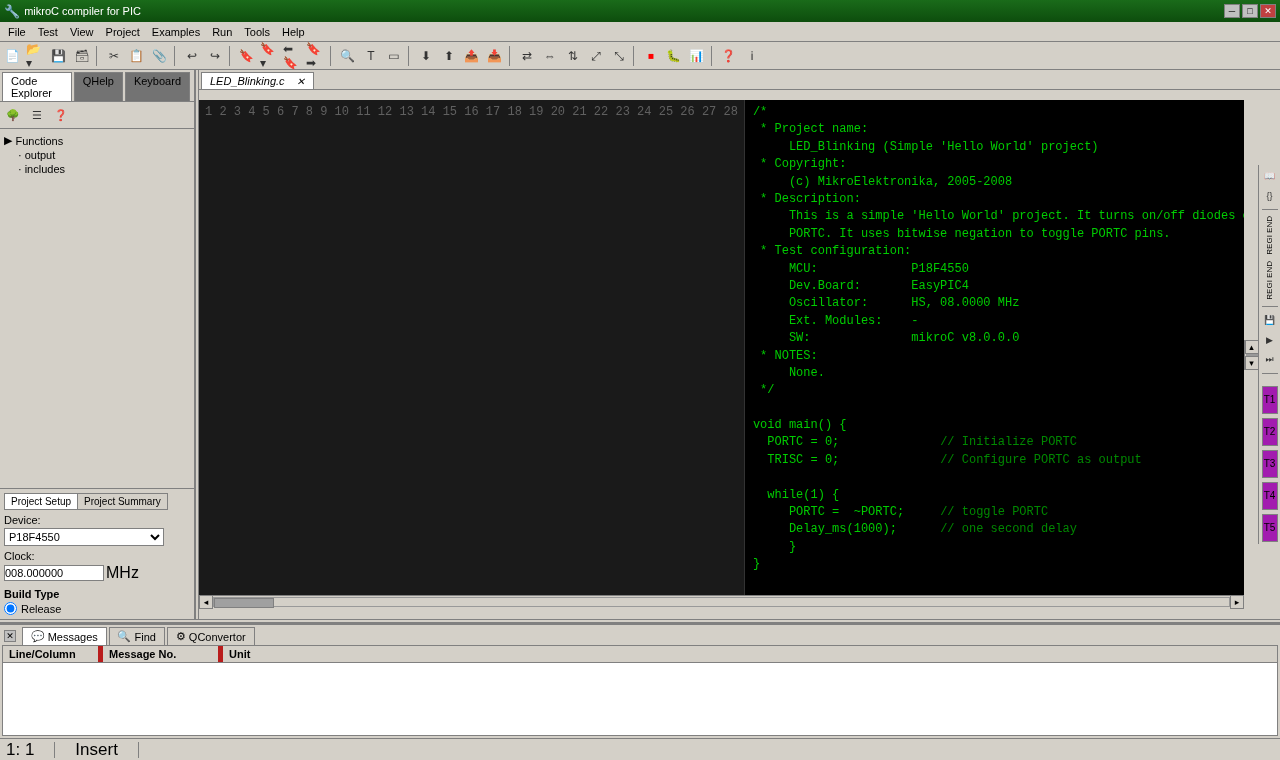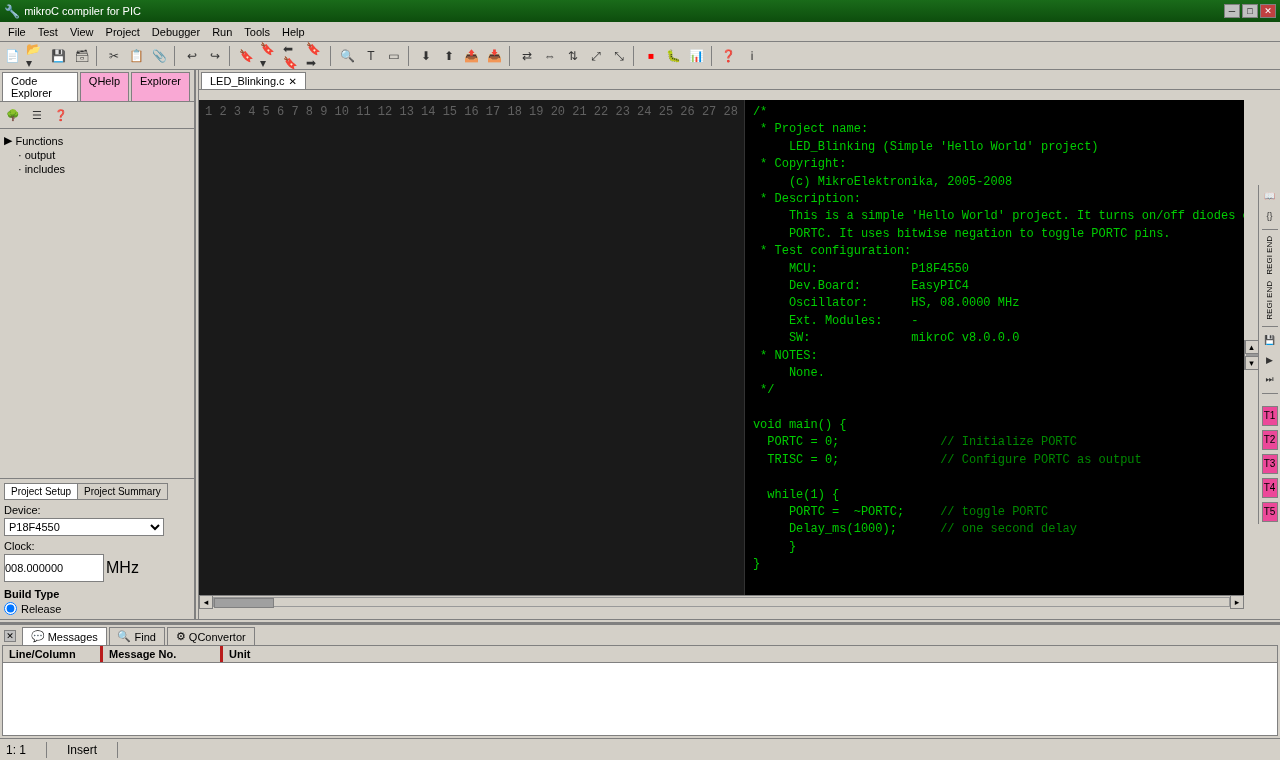--- a/index.html
+++ b/index.html
@@ -82,21 +82,21 @@
       display: flex;
       background: #d4d0c8;
       border-bottom: 1px solid #808080;
       padding: 2px 2px 0;
     }
     .left-tab {
       padding: 2px 8px;
       font-size: 11px;
       border: 1px solid #808080;
       border-bottom: none;
-      background: #f9a8d4;
+      background: #737373;
       cursor: pointer;
       margin-right: 2px;
     }
     .left-tab.active { background: #ffffff; }
 
     
     #left-toolbar {
       display: flex;
       align-items: center;
       padding: 2px;
@@ -133,21 +133,21 @@
     }
     .proj-tab.active { background: #ffffff; }
     .proj-tab + .proj-tab { border-left: none; }
 
     .field-label { color: #000; margin-top: 4px; margin-bottom: 2px; }
     .field-select {
       width: 160px; height: 18px; font-size: 11px;
       border: 1px solid #808080; background: white;
     }
     .field-input-row { display: flex; align-items: center; gap: 2px; margin-top: 2px; }
-    .field-input { width: 100px; height: 28px; font-size: 11px; border: 1px solid #808080; background: white; }
+    .field-input { width: 100px; height: 16px; font-size: 11px; border: 1px solid #808080; background: white; }
     .field-unit { font-size: 16px; }
     .build-type-label { margin-top: 6px; font-weight: bold; }
     .radio-row { display: flex; align-items: center; gap: 4px; margin-top: 2px; }
 
     
     #right-sidebar {
       width: 22px;
       background: #d4d0c8;
       border-left: 1px solid #808080;
       display: flex;
@@ -175,25 +175,25 @@
 
     
     #tab-bar {
       background: #d4d0c8;
       display: flex;
       align-items: flex-end;
       border-bottom: 1px solid #808080;
       padding: 2px 2px 0;
     }
     .editor-tab {
-      display: flex; align-items: center; gap: 4px;
+      display: flex; align-items: center; gap: 12px;
       padding: 2px 8px;
       border: 1px solid #808080; border-bottom: none;
       background: #ffffff;
-      font-size: 11px; cursor: pointer;
+      font-size: 11px; cursor: pointer; font-style: italic;
     }
     .tab-close { font-size: 10px; cursor: pointer; }
 
     
     #code-editor {
       flex: 1;
       background: #000;
       color: #00a000;
       font-family: 'Courier New', monospace;
       font-size: 12px;
@@ -268,40 +268,40 @@
       overflow: hidden;
     }
 
     #message-table-header {
       display: flex;
       background: #d4d0c8;
       border-bottom: 1px solid #808080;
       font-size: 11px;
       font-weight: bold;
     }
-    .msg-col { padding: 2px 6px; border-right: 3px solid #b91c1c; }
+    .msg-col { padding: 2px 6px; border-right: 5px solid #b91c1c; }
     .msg-col-line { width: 100px; }
     .msg-col-num { width: 120px; }
     .msg-col-text { flex: 1; }
     .msg-col-unit { width: 120px; border-right: none; }
 
     #message-rows { flex: 1; background: #ffffff; }
 
     
     #statusbar {
       height: 22px;
       background: #d4d0c8;
       border-top: 1px solid #808080;
       display: flex;
       align-items: center;
       padding: 0 6px;
       font-size: 11px;
       gap: 20px;
     }
-    .status-item { font-size: 12px; }
+    .status-item { font-size: 17px; }
     .status-sep { width: 1px; height: 16px; background: #808080; }
 
     
     .v-splitter {
       width: 4px; background: #d4d0c8; cursor: col-resize;
       border-left: 1px solid #808080; border-right: 1px solid #808080;
     }
     .h-splitter {
       height: 4px; background: #d4d0c8; cursor: row-resize;
       border-top: 1px solid #808080; border-bottom: 1px solid #808080;
@@ -311,24 +311,24 @@
     #right-labels {
       display: flex;
       flex-direction: column;
       align-items: center;
       gap: 4px;
       margin-top: 8px;
     }
     .t-label {
       font-size: 10px;
       color: #000;
-      width: 16px; height: 20px;
+      width: 16px; height: 28px;
       display: flex; align-items: center; justify-content: center;
       border: 1px solid #808080;
-      background: #ec4899;
+      background: #a21caf;
       cursor: pointer;
     }
   </style>
 </head>
 <body>
 
 <div id="titlebar">
   <div id="titlebar-left">
     <span style="font-size:13px;">🔧</span>
     <span>mikroC compiler for PIC</span>
@@ -339,21 +339,21 @@
     <div class="title-btn close-btn">✕</div>
   </div>
 </div>
 
 <div id="menubar">
 
 <div class="menu-item">File</div>
     <div class="menu-item">Test</div>
     <div class="menu-item">View</div>
     <div class="menu-item">Project</div>
-    <div class="menu-item">Debugger</div>
+    <div class="menu-item">Examples</div>
     <div class="menu-item">Run</div>
     <div class="menu-item">Tools</div>
     <div class="menu-item">Help</div>
   </div>
 
 <div id="toolbar1">
   <div class="tb-btn">📄</div>
   <div class="tb-btn">📂▾</div>
   <div class="tb-btn">💾</div>
   <div class="tb-btn">🗃</div>
@@ -395,21 +395,21 @@
 
 <div id="app-body" style="display:flex;flex-direction:column;height:calc(760px - 22px - 20px - 28px);">
 
   <div id="content-row" style="flex:1;display:flex;overflow:hidden;">
 
     <div id="left-panel">
 
       <div id="left-tabs">
         <div class="left-tab active">Code Explorer</div>
         <div class="left-tab">QHelp</div>
-        <div class="left-tab">Explorer</div>
+        <div class="left-tab">Keyboard</div>
       </div>
 
       <div id="left-toolbar">
         <div class="tb-btn" style="font-size:11px;">🌳</div>
         <div class="tb-btn" style="font-size:11px;">☰</div>
         <div class="tb-btn" style="font-size:11px;">❓</div>
       </div>
 
       <div id="code-tree">
         <div class="tree-item">

